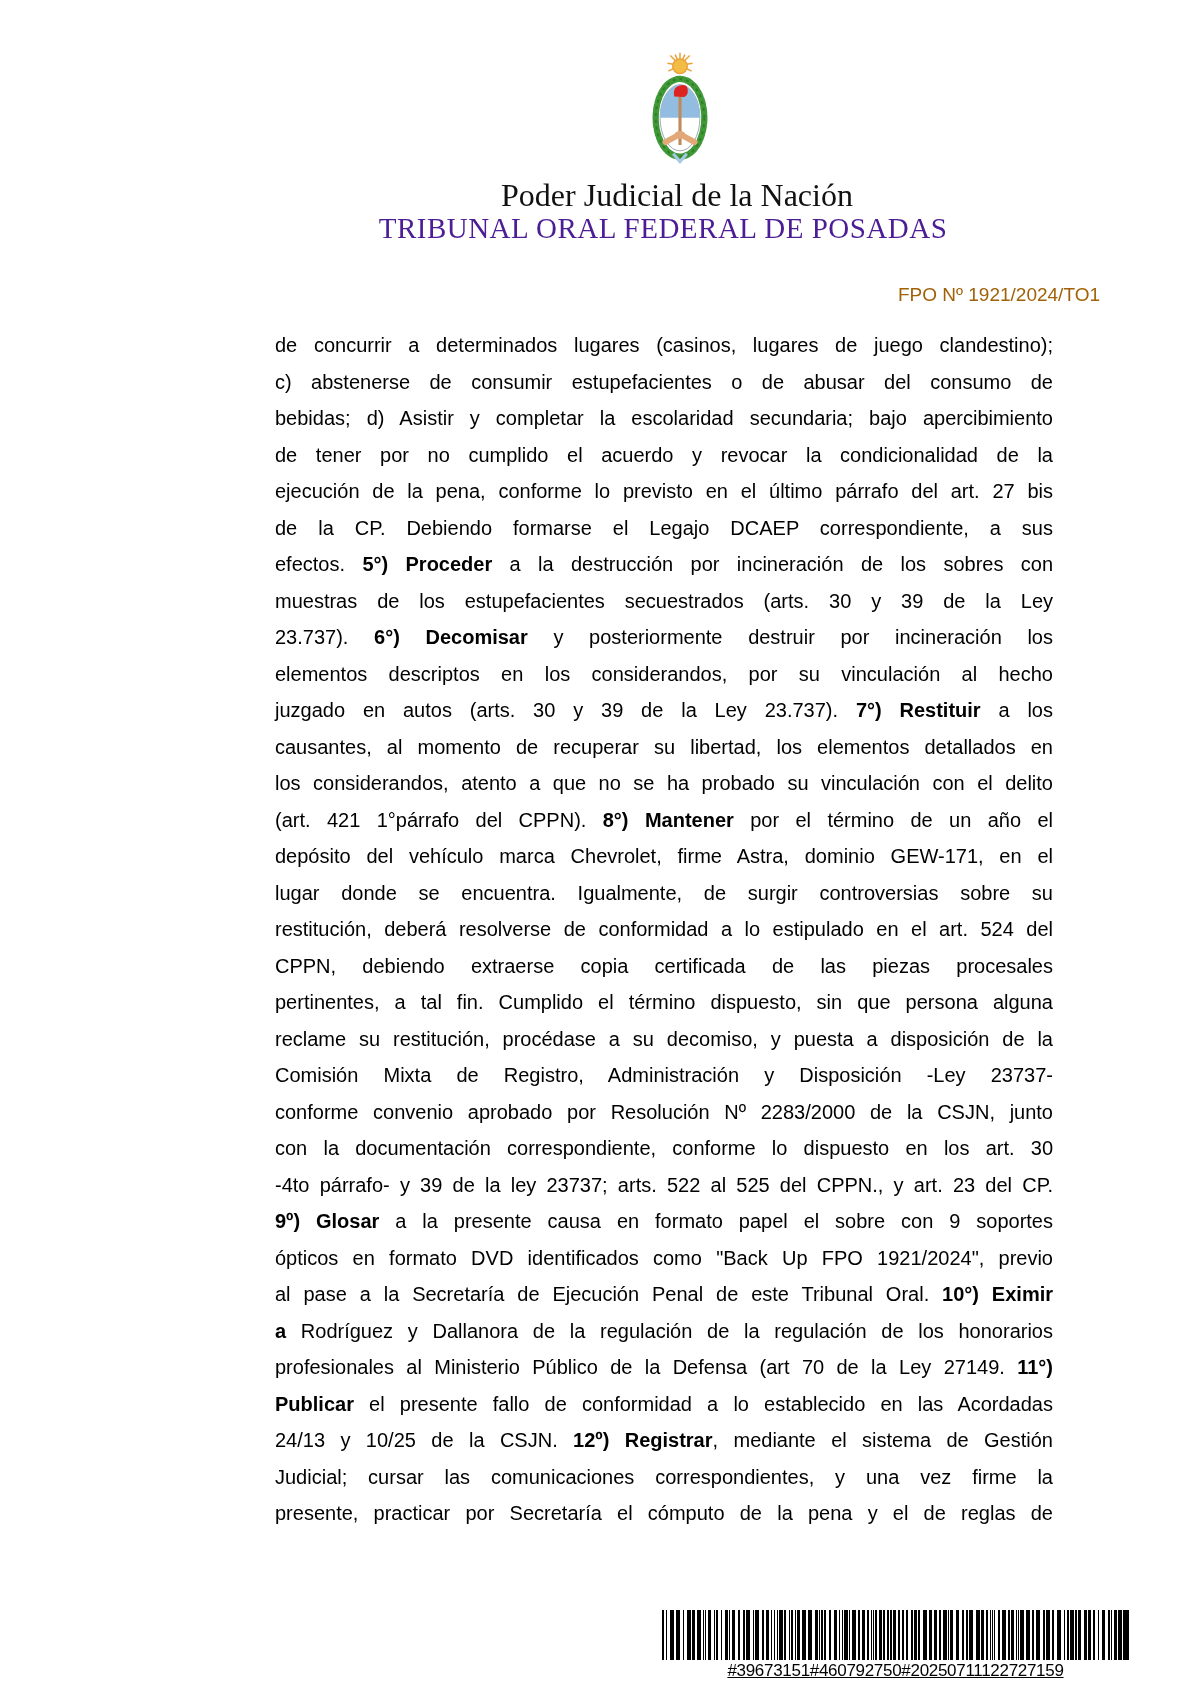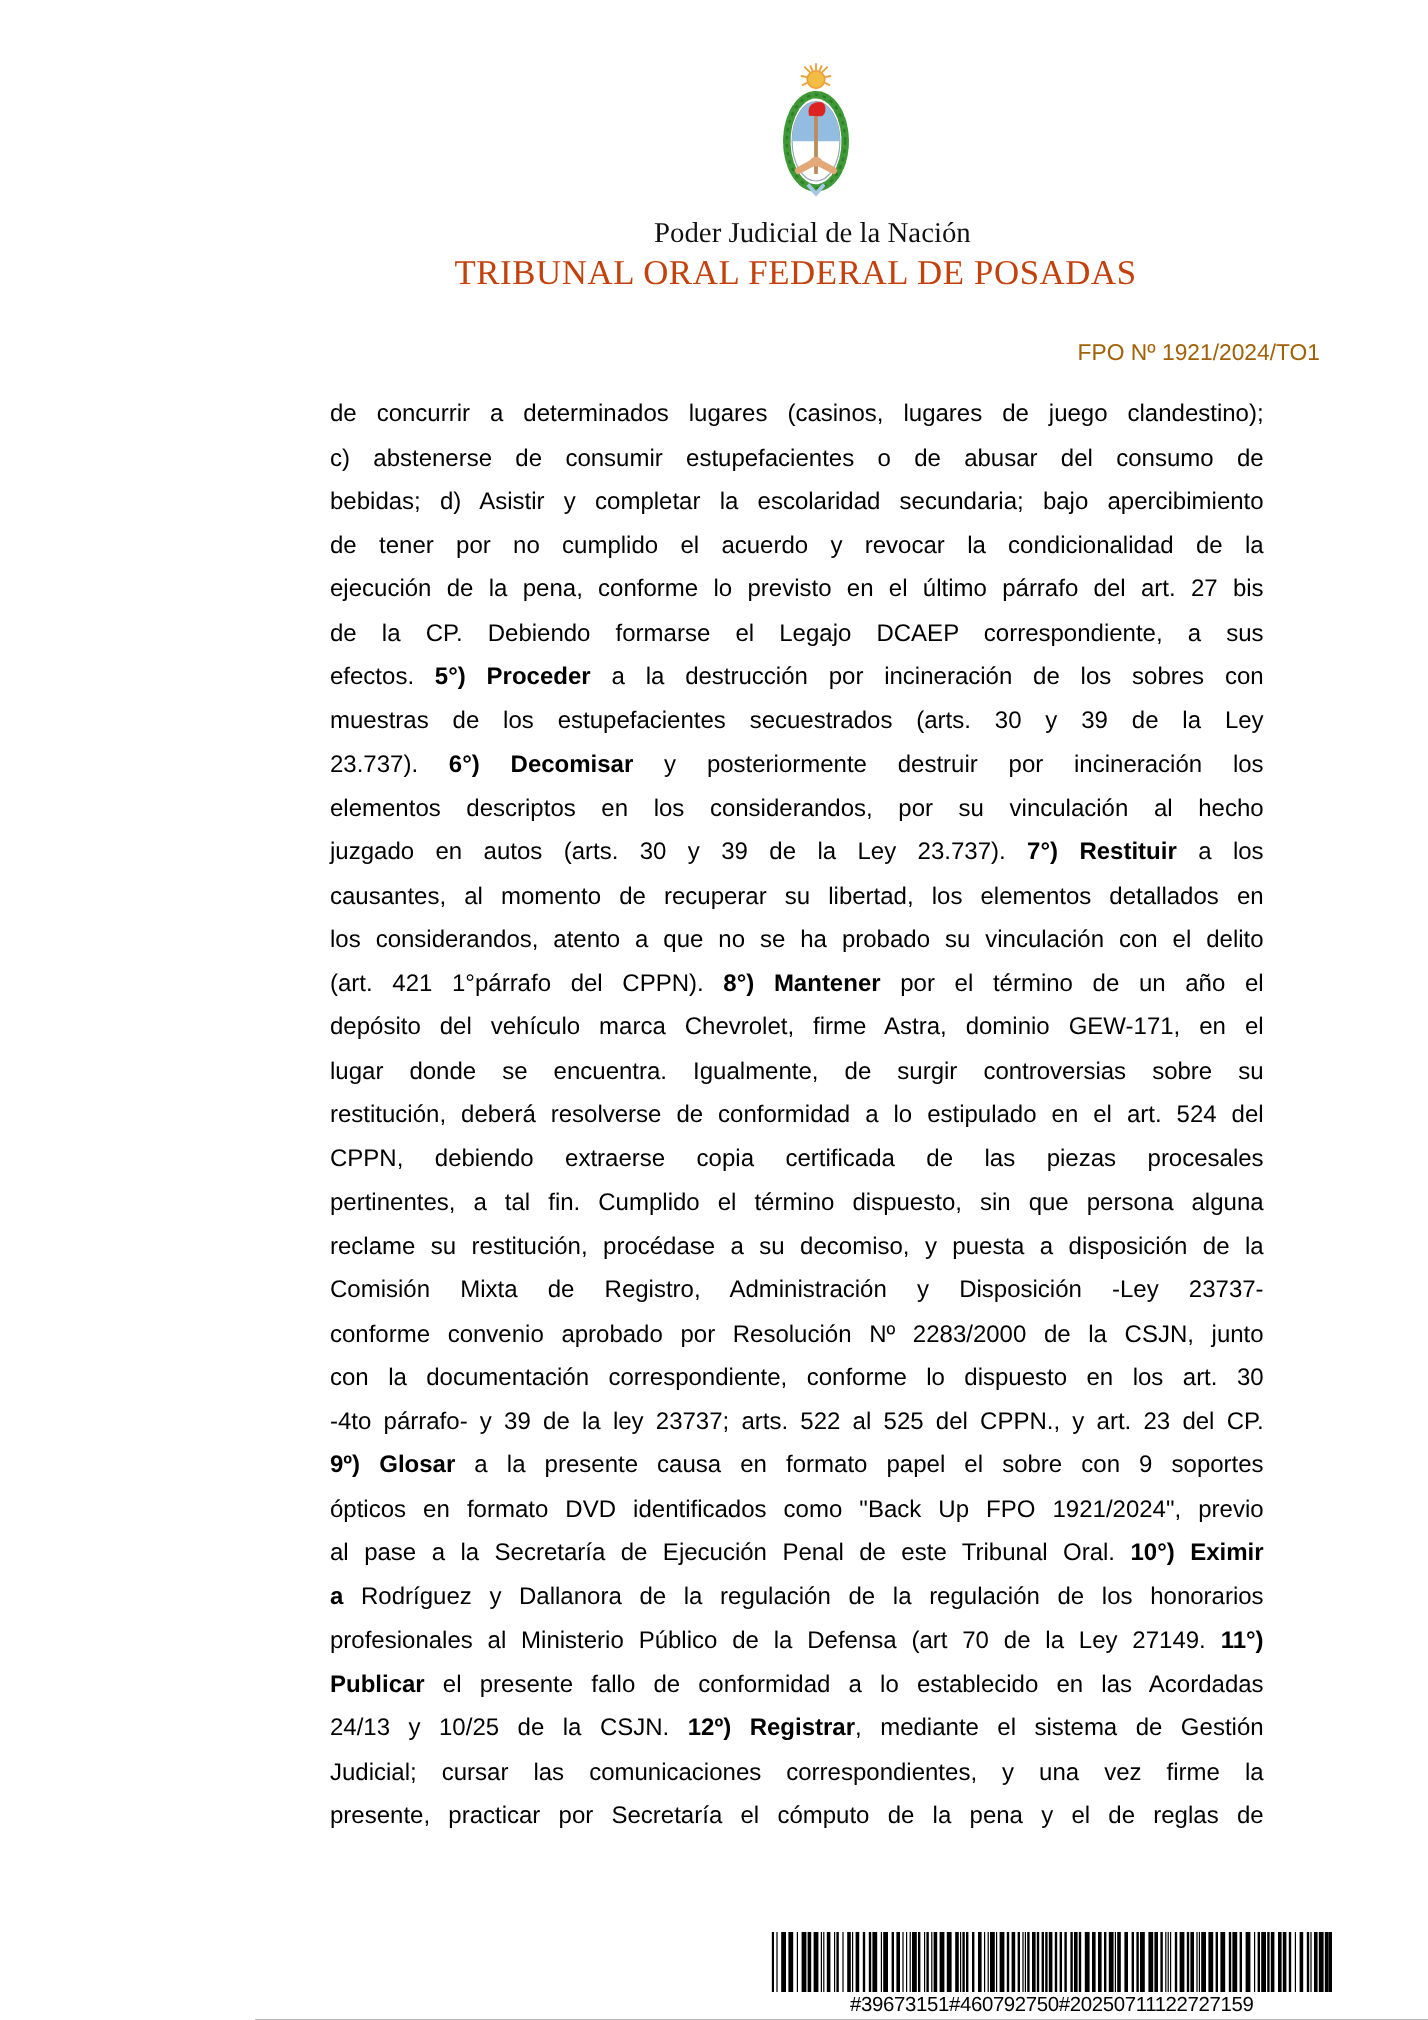--- a/index.html
+++ b/index.html
@@ -14,27 +14,27 @@
   }
   
   .crest {
     position:absolute; left:645px; top:50px;
     width:70px; height:120px;
   }
   .org-name {
     position:absolute; left:377px; top:181px; width:600px;
     text-align:center;
     font-family:"Liberation Serif","DejaVu Serif",serif;
-    font-size:24px; line-height:28px; color:#111;
+    font-size:32px; line-height:28px; color:#111;
   }
   .tribunal-title {
     position:absolute; left:263px; top:210px; width:800px;
     text-align:center;
     font-family:"Liberation Serif","DejaVu Serif",serif;
-    font-size:29px; line-height:36px; letter-spacing:0.5px; color:#c2410c;
+    font-size:29px; line-height:36px; letter-spacing:0.5px; color:#4c1d95;
   }
   .case-number {
     position:absolute; right:90px; top:284px;
     font-size:19px; line-height:22px; color:#a16207;
   }
   
   .body-text {
     position:absolute; left:247px; top:327px; width:778px;
     font-size:20px; line-height:36.5px;
     color:#000;
@@ -42,22 +42,23 @@
   }
   .body-text .line {
     text-align:justify;
     text-align-last:justify;
     white-space:normal;
     height:36.5px; overflow:visible;
   }
   .body-text .b { font-weight:bold; }
   
   .barcode-block {
-    position:absolute; left:643px; top:1610px; width:467px;
+    position:absolute; left:662px; top:1610px; width:467px;
     text-align:center;
+    text-decoration:underline;
   }
   .barcode { width:467px; height:50px; display:block; }
   .barcode rect { fill:#000; }
   .barcode-text {
     margin-top:1px;
     font-size:17px; letter-spacing:-0.3px; line-height:20px;
     color:#000; white-space:nowrap;
   }
 </style>
 </head>

